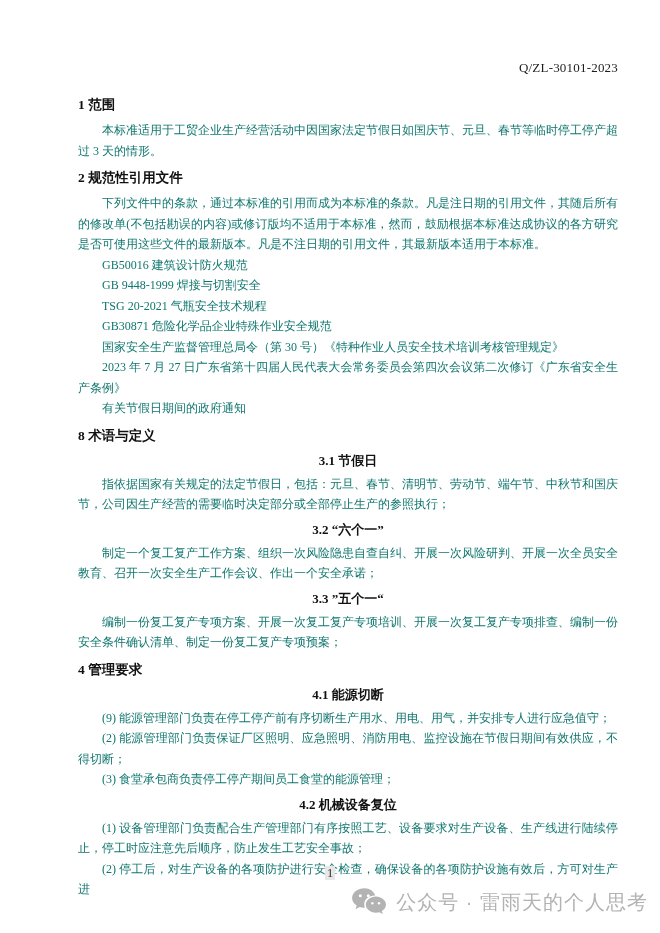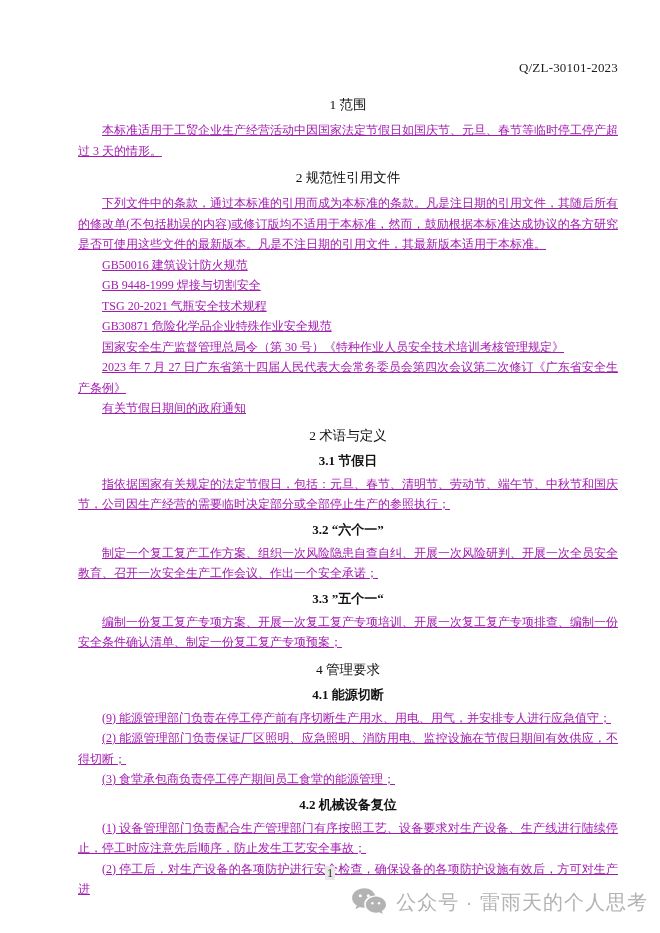--- a/index.html
+++ b/index.html
@@ -15,33 +15,32 @@
   .doc-code {
     position:absolute; top:60px; right:42px;
     font-size:13px; letter-spacing:0.2px; color:#1c1c1c;
   }
 
   .content {
     position:absolute; top:88px; left:78px; width:540px;
   }
 
   .blk-h1 {
-    text-align:center; font-weight:normal;
+    text-align:left; font-weight:bold;
     font-size:13.5px; line-height:20px;
     margin:7px 0 5px; color:#111;
   }
   .blk-h2 {
     font-weight:bold; font-size:13px; line-height:20px;
     margin:5px 0 3px; color:#111;text-align:center;
   }
   .blk-p {
     font-size:12px; line-height:20.5px;
     text-indent:2em; text-align:justify;
-    color:#a21caf;
-    text-decoration:underline;
+    color:#0f766e;
   }
 
   .page-num {
     position:absolute; bottom:52px; left:0; width:100%;
     text-align:center; font-size:12.5px; color:#333;
   }
   .page-num span { background:#e7e7e7; padding:0 2px; }
 
   .footer {
     position:absolute; bottom:16px; right:12px;
@@ -64,21 +63,21 @@
       <div class="blk-p">本标准适用于工贸企业生产经营活动中因国家法定节假日如国庆节、元旦、春节等临时停工停产超过 3 天的情形。</div>
       <div class="blk-h1">2 规范性引用文件</div>
       <div class="blk-p">下列文件中的条款，通过本标准的引用而成为本标准的条款。凡是注日期的引用文件，其随后所有的修改单(不包括勘误的内容)或修订版均不适用于本标准，然而，鼓励根据本标准达成协议的各方研究是否可使用这些文件的最新版本。凡是不注日期的引用文件，其最新版本适用于本标准。</div>
       <div class="blk-p">GB50016 建筑设计防火规范</div>
       <div class="blk-p">GB 9448-1999 焊接与切割安全</div>
       <div class="blk-p">TSG 20-2021 气瓶安全技术规程</div>
       <div class="blk-p">GB30871 危险化学品企业特殊作业安全规范</div>
       <div class="blk-p">国家安全生产监督管理总局令（第 30 号）《特种作业人员安全技术培训考核管理规定》</div>
       <div class="blk-p">2023 年 7 月 27 日广东省第十四届人民代表大会常务委员会第四次会议第二次修订《广东省安全生产条例》</div>
       <div class="blk-p">有关节假日期间的政府通知</div>
-      <div class="blk-h1">2 术语与定义</div>
+      <div class="blk-h1">8 术语与定义</div>
       <div class="blk-h2">3.1 节假日</div>
       <div class="blk-p">指依据国家有关规定的法定节假日，包括：元旦、春节、清明节、劳动节、端午节、中秋节和国庆节，公司因生产经营的需要临时决定部分或全部停止生产的参照执行；</div>
       <div class="blk-h2">3.2 “六个一”</div>
       <div class="blk-p">制定一个复工复产工作方案、组织一次风险隐患自查自纠、开展一次风险研判、开展一次全员安全教育、召开一次安全生产工作会议、作出一个安全承诺；</div>
       <div class="blk-h2">3.3 ”五个一“</div>
       <div class="blk-p">编制一份复工复产专项方案、开展一次复工复产专项培训、开展一次复工复产专项排查、编制一份安全条件确认清单、制定一份复工复产专项预案；</div>
       <div class="blk-h1">4 管理要求</div>
       <div class="blk-h2">4.1 能源切断</div>
       <div class="blk-p">(9) 能源管理部门负责在停工停产前有序切断生产用水、用电、用气，并安排专人进行应急值守；</div>
       <div class="blk-p">(2) 能源管理部门负责保证厂区照明、应急照明、消防用电、监控设施在节假日期间有效供应，不得切断；</div>

